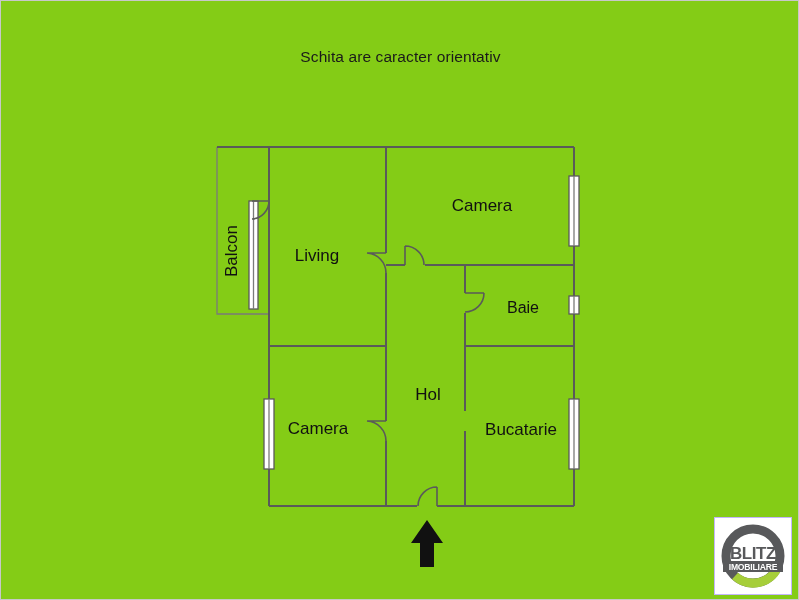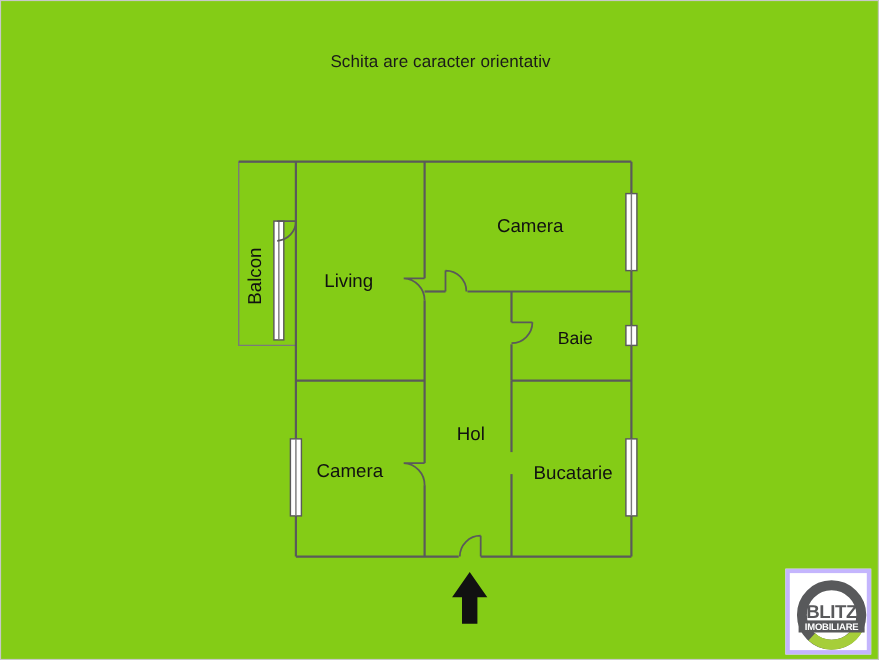--- a/index.html
+++ b/index.html
@@ -68,21 +68,21 @@
   .entry-arrow {
     fill: #111111;
   }
   
   #logo {
     position: absolute;
     left: 713px;
     top: 516px;
     width: 78px;
     height: 78px;
-    border: 4px solid #c4b5fd;
+    border: 1px solid #c4b5fd;
     background: #ffffff;
     box-sizing: border-box;
   }
   #logo svg { display:block; }
   .logo-text-blitz {
     font-family: "Liberation Sans", sans-serif;
     font-weight: bold;
     font-size: 17px;
     fill: #58595b;
     letter-spacing: -0.4px;

